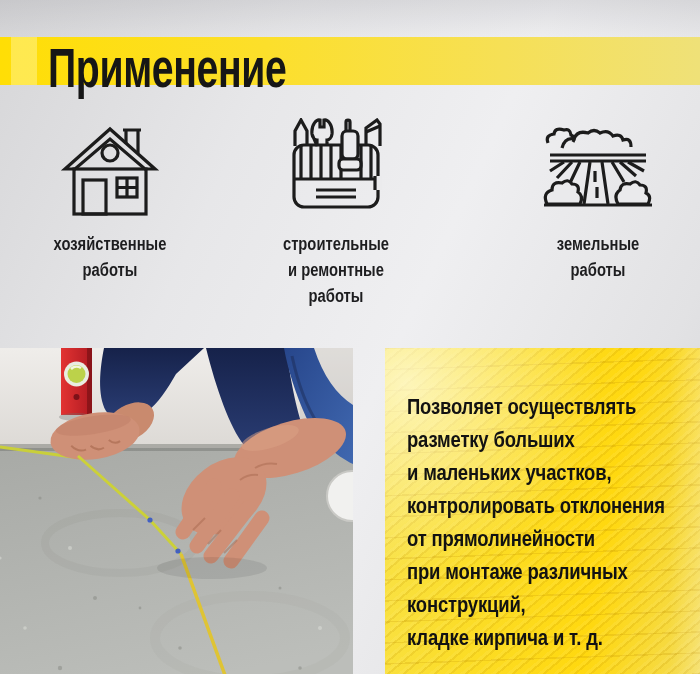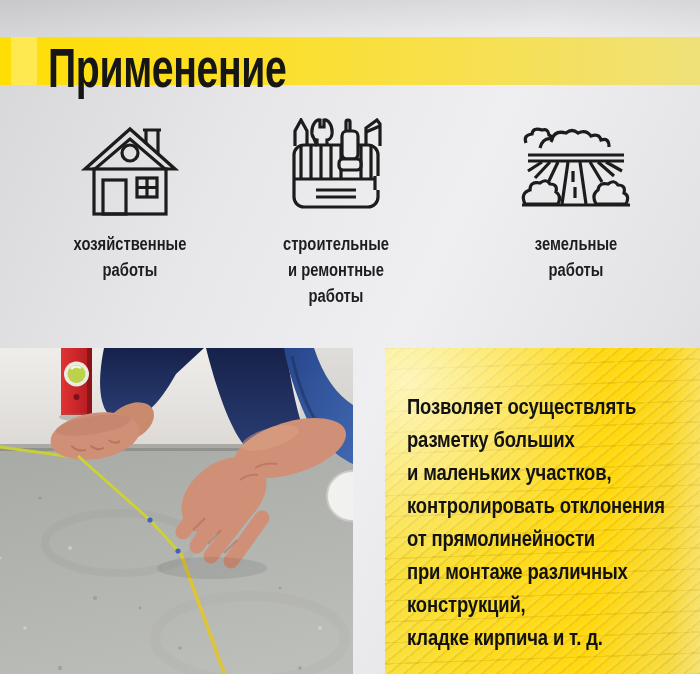--- a/index.html
+++ b/index.html
@@ -22,23 +22,23 @@
     transform:scaleX(.70);transform-origin:0 0;white-space:nowrap;
   }
   
   .feature{position:absolute;top:0;width:200px;height:340px;}
   .feature .icon-wrap{position:absolute;left:0;width:200px;text-align:center;}
   .feature .label{
     position:absolute;left:0;top:231px;width:200px;text-align:center;
     font-size:18px;font-weight:700;line-height:26px;color:#1d1d1f;
     transform:scaleX(.82);transform-origin:50% 0;white-space:nowrap;
   }
-  .f-house{left:30px;}  .f-house .icon-wrap{top:122px;}
+  .f-house{left:10px;}  .f-house .icon-wrap{top:122px;}
   .f-tools{left:236px;} .f-tools .icon-wrap{top:118px;}
-  .f-field{left:476px;} .f-field .icon-wrap{top:126px;}
+  .f-field{left:498px;} .f-field .icon-wrap{top:126px;}
   .oicon{stroke:#1c1c1c;stroke-width:3.2;fill:none;stroke-linecap:butt;stroke-linejoin:miter;}
   
   .bottom{position:absolute;left:0;top:348px;width:700px;height:352px;}
   .photo{position:absolute;left:0;top:0;width:353px;height:352px;}
   .yellow-panel{
     position:absolute;left:353px;top:0;width:347px;height:352px;
     background:
       radial-gradient(ellipse at 6% 10%, rgba(255,252,225,.75), rgba(255,252,225,0) 42%),
       linear-gradient(90deg, rgba(255,248,200,0) 82%, rgba(255,246,195,.5) 100%),
       repeating-linear-gradient(-40deg, rgba(188,140,0,.17) 0 2px, rgba(255,242,170,.10) 2px 5px, rgba(188,140,0,0) 5px 10px),

